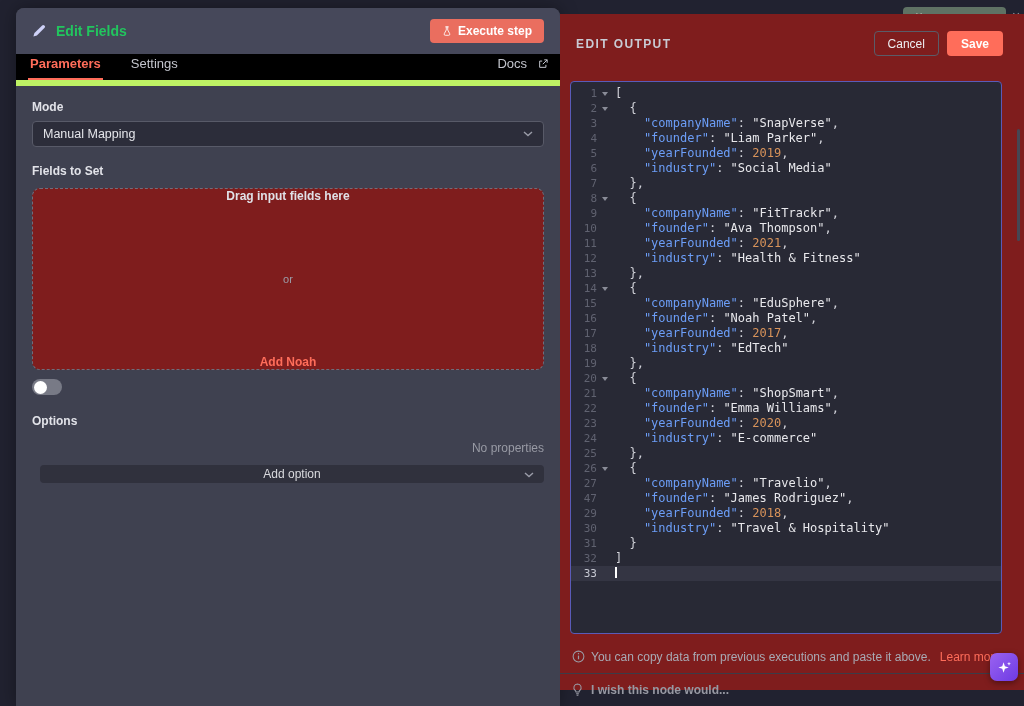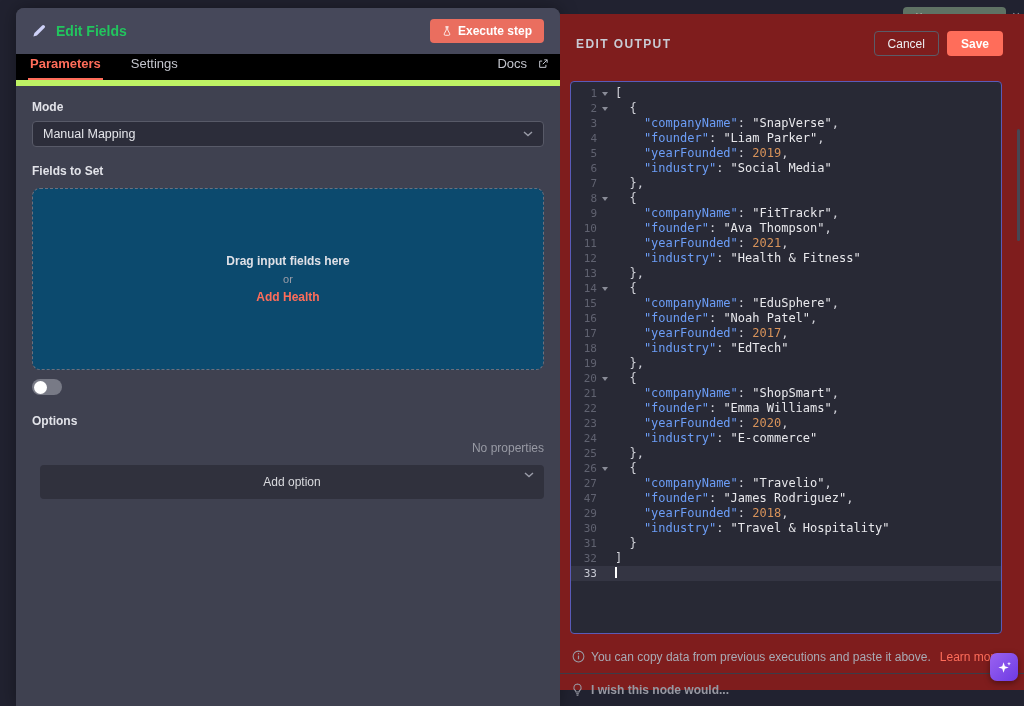--- a/index.html
+++ b/index.html
@@ -29,33 +29,33 @@
     display:flex; align-items:center; gap:11px; cursor:pointer; }
 
   .panel-body { padding:14px 16px 0; }
   .field-label { font-size:12px; font-weight:700; color:#e2e3e9; }
   .select-box { margin-top:7px; height:26px; background:#2c2d3a; border:1px solid #585a68;
     border-radius:4px; display:flex; align-items:center; padding:0 10px; cursor:pointer; }
   .select-box span { font-size:12.5px; color:#e4e5ea; }
   .select-box .chev { margin-left:auto; }
 
   .mt16 { margin-top:17px; }
-  .dropzone { margin-top:10px; height:182px; background:#0c4a6e; border:1.5px dashed #6d6f7c;
-    border-radius:8px; display:flex; flex-direction:column; align-items:center; justify-content:center; gap:5px; }
+  .dropzone { margin-top:10px; height:182px; background:#7f1d1d; border:1.5px dashed #6d6f7c;
+    border-radius:8px; display:flex; flex-direction:column; align-items:center; justify-content:space-between; gap:5px; }
   .dz-main { font-size:12px; font-weight:600; color:#e0e1e7; }
   .dz-or { font-size:11px; color:#9b9da8; }
   .dz-add { font-size:12px; font-weight:700; color:#ff6d5a; cursor:pointer; }
 
   .toggle { margin-top:9px; width:30px; height:16px; border-radius:9px; background:#787a86;
     position:relative; cursor:pointer; }
   .toggle .knob { position:absolute; left:1.5px; top:1.5px; width:13px; height:13px;
     border-radius:50%; background:#fff; }
 
   .no-props { margin:13px 0 0 16px; font-size:12px; color:#989aa4;text-align:right; }
-  .add-option { margin:10px 0 0 8px; height:34px; background:#30313d; border-radius:4px;
+  .add-option { margin:10px 0 0 8px; height:18px; background:#30313d; border-radius:4px;
     position:relative; display:flex; align-items:center; justify-content:center; cursor:pointer; }
   .add-option span { font-size:12px; color:#d9dade; }
   .add-option .chev { position:absolute; right:10px; top:7px; }
 
   
   .output-panel { position:absolute; left:560px; top:14px; width:464px; height:676px; background:#7f1d1d; }
   .out-header { display:flex; align-items:center; padding:17px 21px 0 16px; }
   .out-title { font-size:12px; font-weight:700; letter-spacing:1.4px; color:#c9cbd4; }
   .cancel-btn { margin-left:auto; height:25px; padding:0 13px; background:transparent;
     border:1px solid #5a5c68; border-radius:4px; color:#ecedf1; font-size:12px; cursor:pointer;
@@ -144,21 +144,21 @@
       <span>Manual Mapping</span>
       <svg class="chev" width="10" height="6" viewBox="0 0 10 6">
           <path d="M1 1l4 3.6L9 1" stroke="#9a9ca8" stroke-width="1.4" fill="none"></path>
         </svg>
     </div>
 
     <div class="field-label mt16">Fields to Set</div>
     <div class="dropzone">
       <div class="dz-main">Drag input fields here</div>
       <div class="dz-or">or</div>
-      <div class="dz-add">Add Health</div>
+      <div class="dz-add">Add Noah</div>
     </div>
 
     <div class="toggle">
       <div class="knob"></div>
     </div>
 
     <div class="field-label" style="margin-top:19px;">Options</div>
     <div class="no-props">No properties</div>
     <div class="add-option">
       <span>Add option</span>

